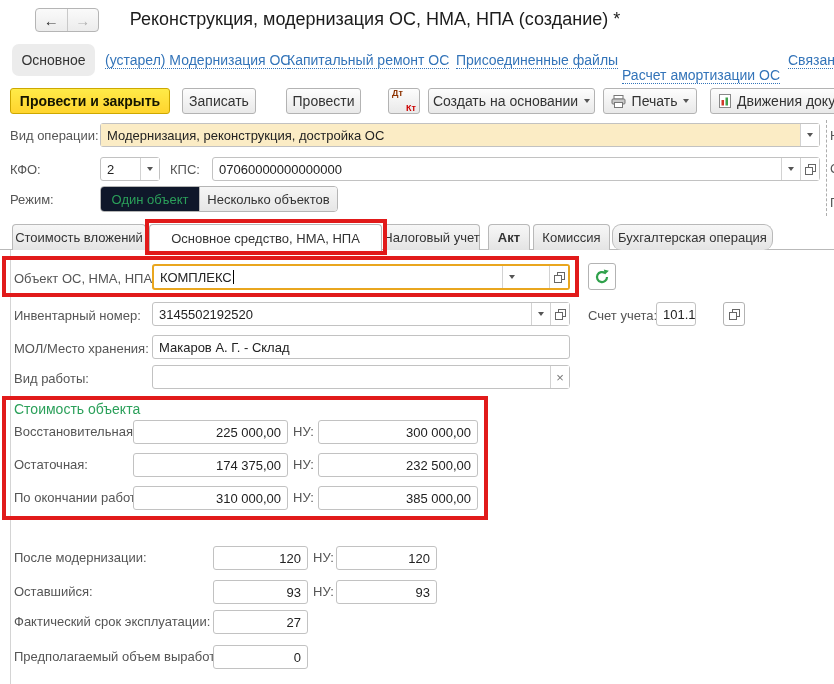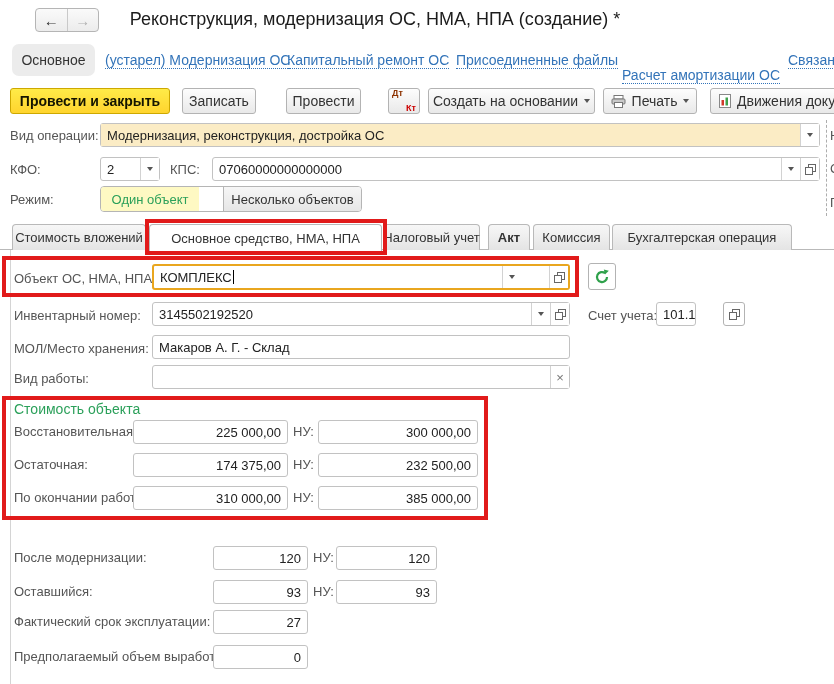--- a/index.html
+++ b/index.html
@@ -33,21 +33,21 @@
   .fld .fbtn{width:18px;border-left:1px solid #d2d2d2;display:flex;align-items:center;justify-content:center;background:#fff;}
   .fld.cream{background:#fbecc5;}
   .fld.cream .val{background:#fbecc5;}
   .fld.focus{border:2px solid #e9a61f;gap:28px;}
   .caret{display:inline-block;width:1px;height:14px;background:#000;margin-left:1px;}
   .sqbtn{position:absolute;border:1px solid #b3b3b3;border-radius:3px;background:#fff;box-sizing:border-box;
          display:flex;align-items:center;justify-content:center;}
   
   .toggle{position:absolute;left:100px;top:186px;height:26px;display:flex;border:1px solid #b5b5b5;border-radius:4px;overflow:hidden;box-sizing:border-box;}
   .toggle .seg{display:flex;align-items:center;justify-content:center;font-size:13px;box-sizing:border-box;}
-  .toggle .seg.on{background:#fef9c3;color:#2ba05a;}
+  .toggle .seg.on{background:#0f172a;color:#2ba05a;}
   .toggle .seg.off{background:linear-gradient(#f6f6f6,#e6e6e6);color:#333;border-left:1px solid #b5b5b5;}
   
   .itab{position:absolute;top:224px;height:26px;box-sizing:border-box;border:1px solid #b9b9b9;border-bottom:none;
         border-radius:4px 4px 0 0;background:linear-gradient(#f7f7f7,#e4e4e4);
         display:flex;align-items:center;justify-content:center;font-size:13px;color:#333;white-space:nowrap;}
   .itab.active{background:#fff;height:27px;z-index:3;}
   .striprule{position:absolute;left:0;right:0;top:249px;border-top:1px solid #b9b9b9;}
   .vline{position:absolute;left:10px;top:250px;bottom:0;border-left:1px solid #d4d4d4;}
   .split{position:absolute;left:826px;top:120px;height:96px;border-left:1px dashed #adadad;}
   .frag{position:absolute;left:830px;font-size:13px;color:#555;}
@@ -137,38 +137,38 @@
       <svg width="11" height="11" viewBox="0 0 11 11">
           <rect x="3.5" y="0.5" width="7" height="7" fill="#fff" stroke="#666"></rect>
           <rect x="0.5" y="3.5" width="7" height="7" fill="#fff" stroke="#666"></rect>
         </svg>
     </span>
   </div>
 
   <div class="lbl" style="left:10px;top:192px;">Режим:</div>
   <div class="toggle">
     <div class="seg on" style="width:98px;">Один объект</div>
-    <div class="seg off" style="width:138px;margin-left:24px;">Несколько объектов</div>
+    <div class="seg off" style="width:138px;">Несколько объектов</div>
   </div>
 
   <div class="split"></div>
   <div id="frags">
       <div class="frag" style="top: 128px;">Н</div>
       <div class="frag" style="top: 161px;">С</div>
       <div class="frag" style="top: 195px;">П</div>
     </div>
 
   <div class="striprule"></div>
   <div id="inner-tabs">
       <div class="itab" style="left: 12px; width: 134px;">Стоимость вложений</div>
       <div class="itab active" style="left: 149px; width: 233px;">Основное средство, НМА, НПА</div>
       <div class="itab" style="left: 383px; width: 97px;">Налоговый учет</div>
       <div class="itab" style="left: 488px; width: 42px; font-weight: bold;">Акт</div>
       <div class="itab" style="left: 533px; width: 77px;">Комиссия</div>
-      <div class="itab" style="left: 612px; width: 180px;">Бухгалтерская операция</div>
+      <div class="itab" style="left: 612px; width: 161px; border-radius: 9px;">Бухгалтерская операция</div>
     </div>
   <div class="vline"></div>
 
   <div class="lbl" style="left:14px;top:271px;">Объект ОС, НМА, НПА:</div>
   <div class="fld focus" style="left:152px;top:264px;width:418px;height:26px;">
     <span class="val">
         <span>КОМПЛЕКС</span>
         <span class="caret"></span>
       </span>
     <span class="fbtn">

